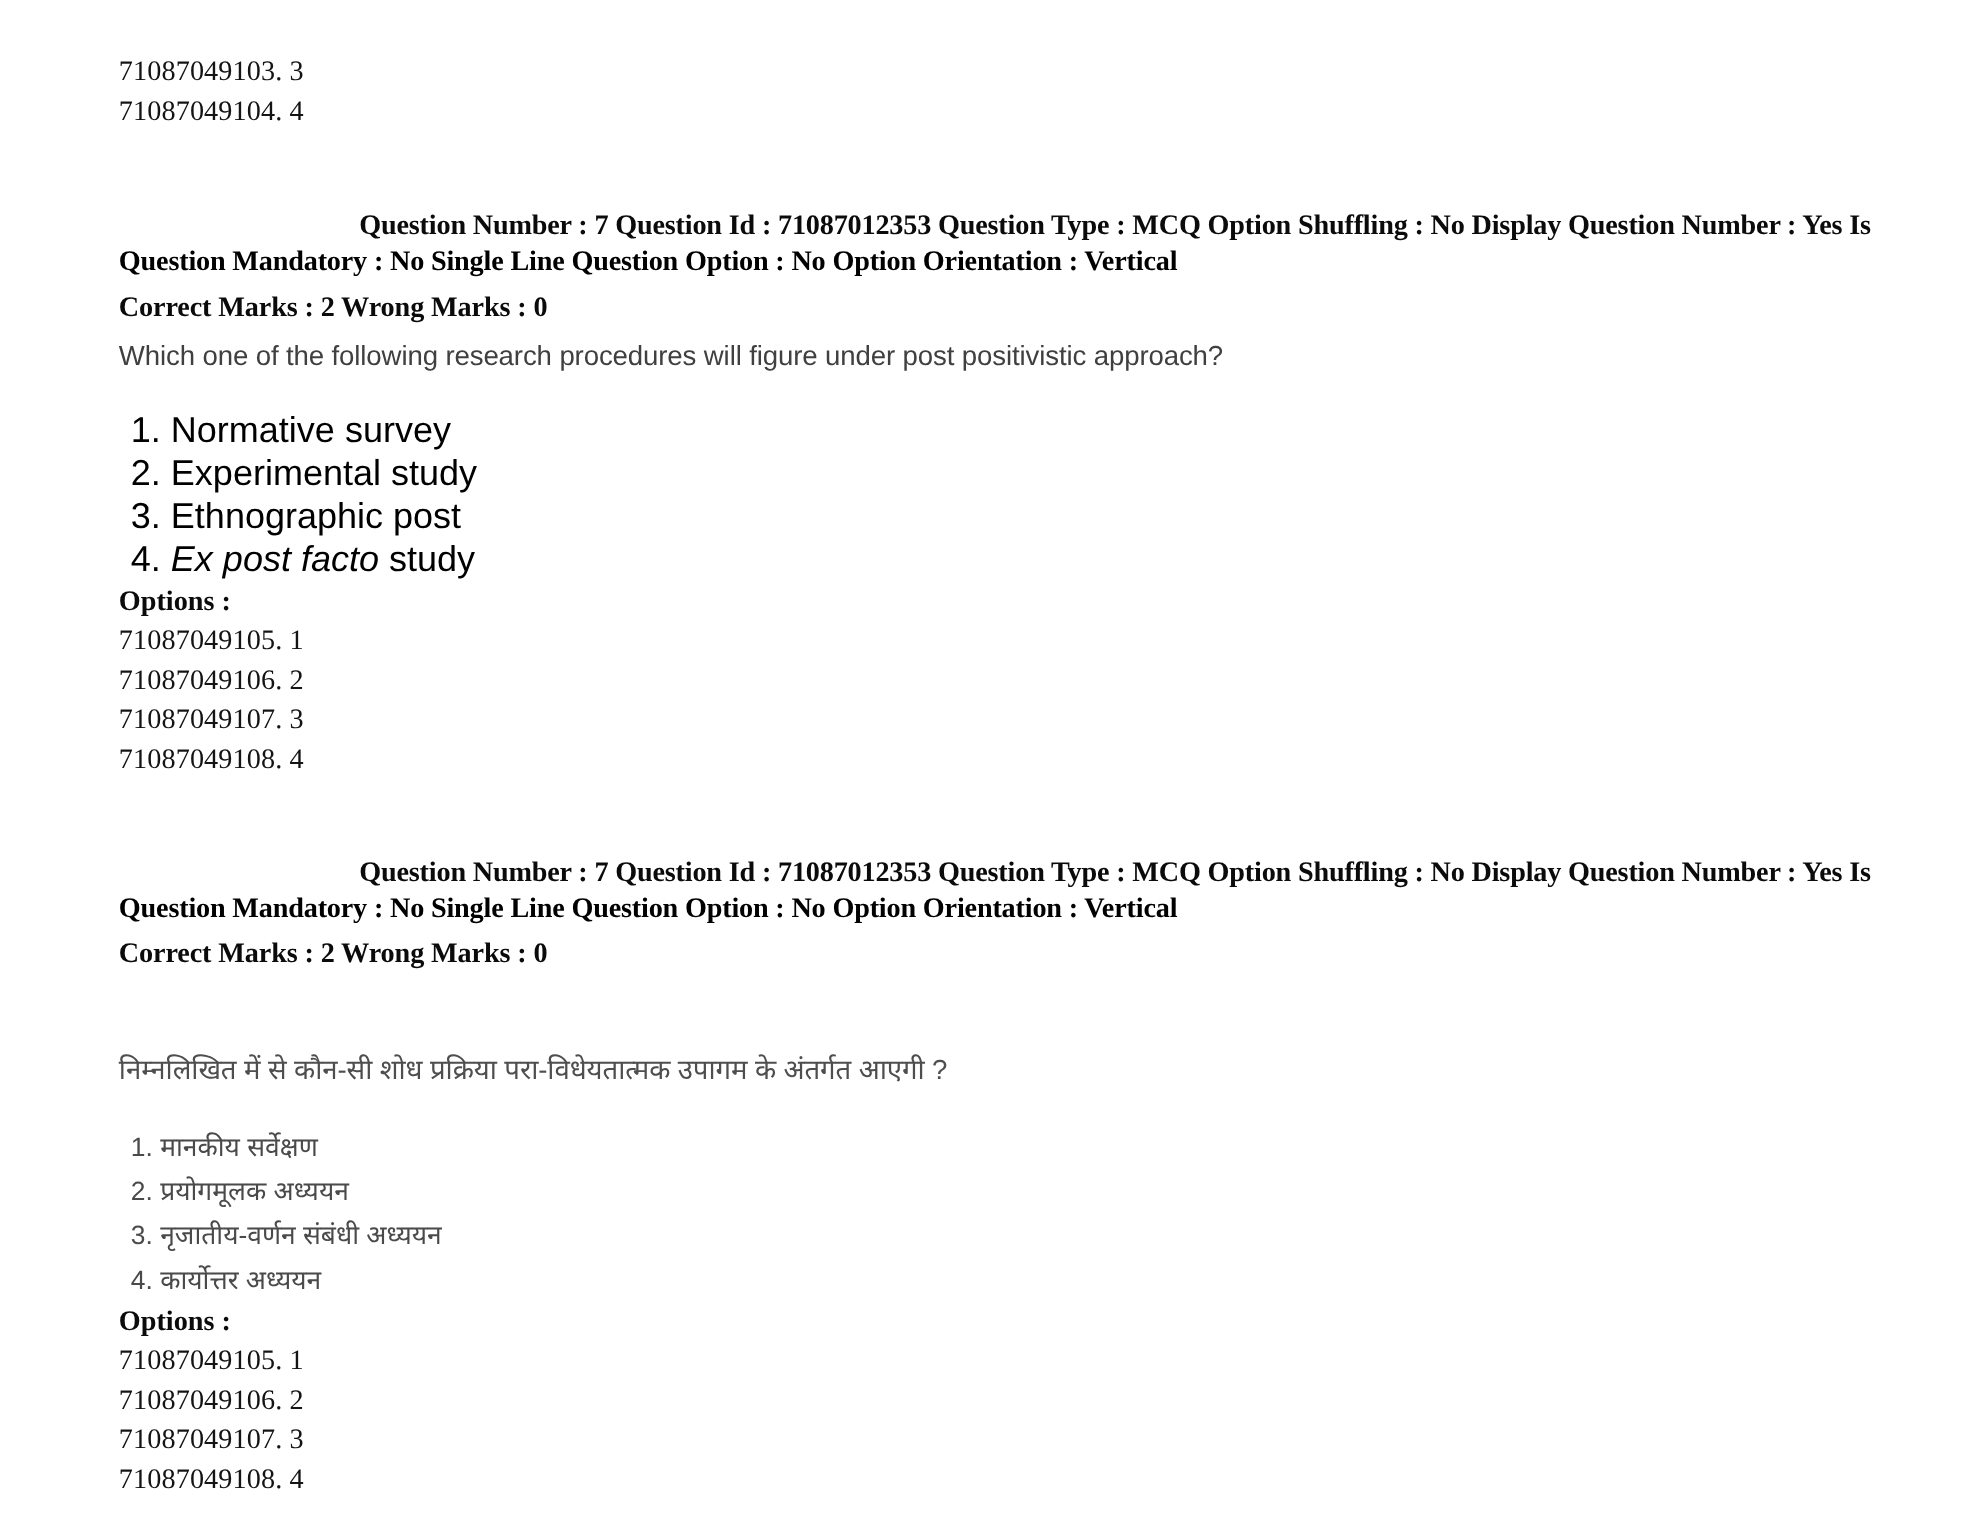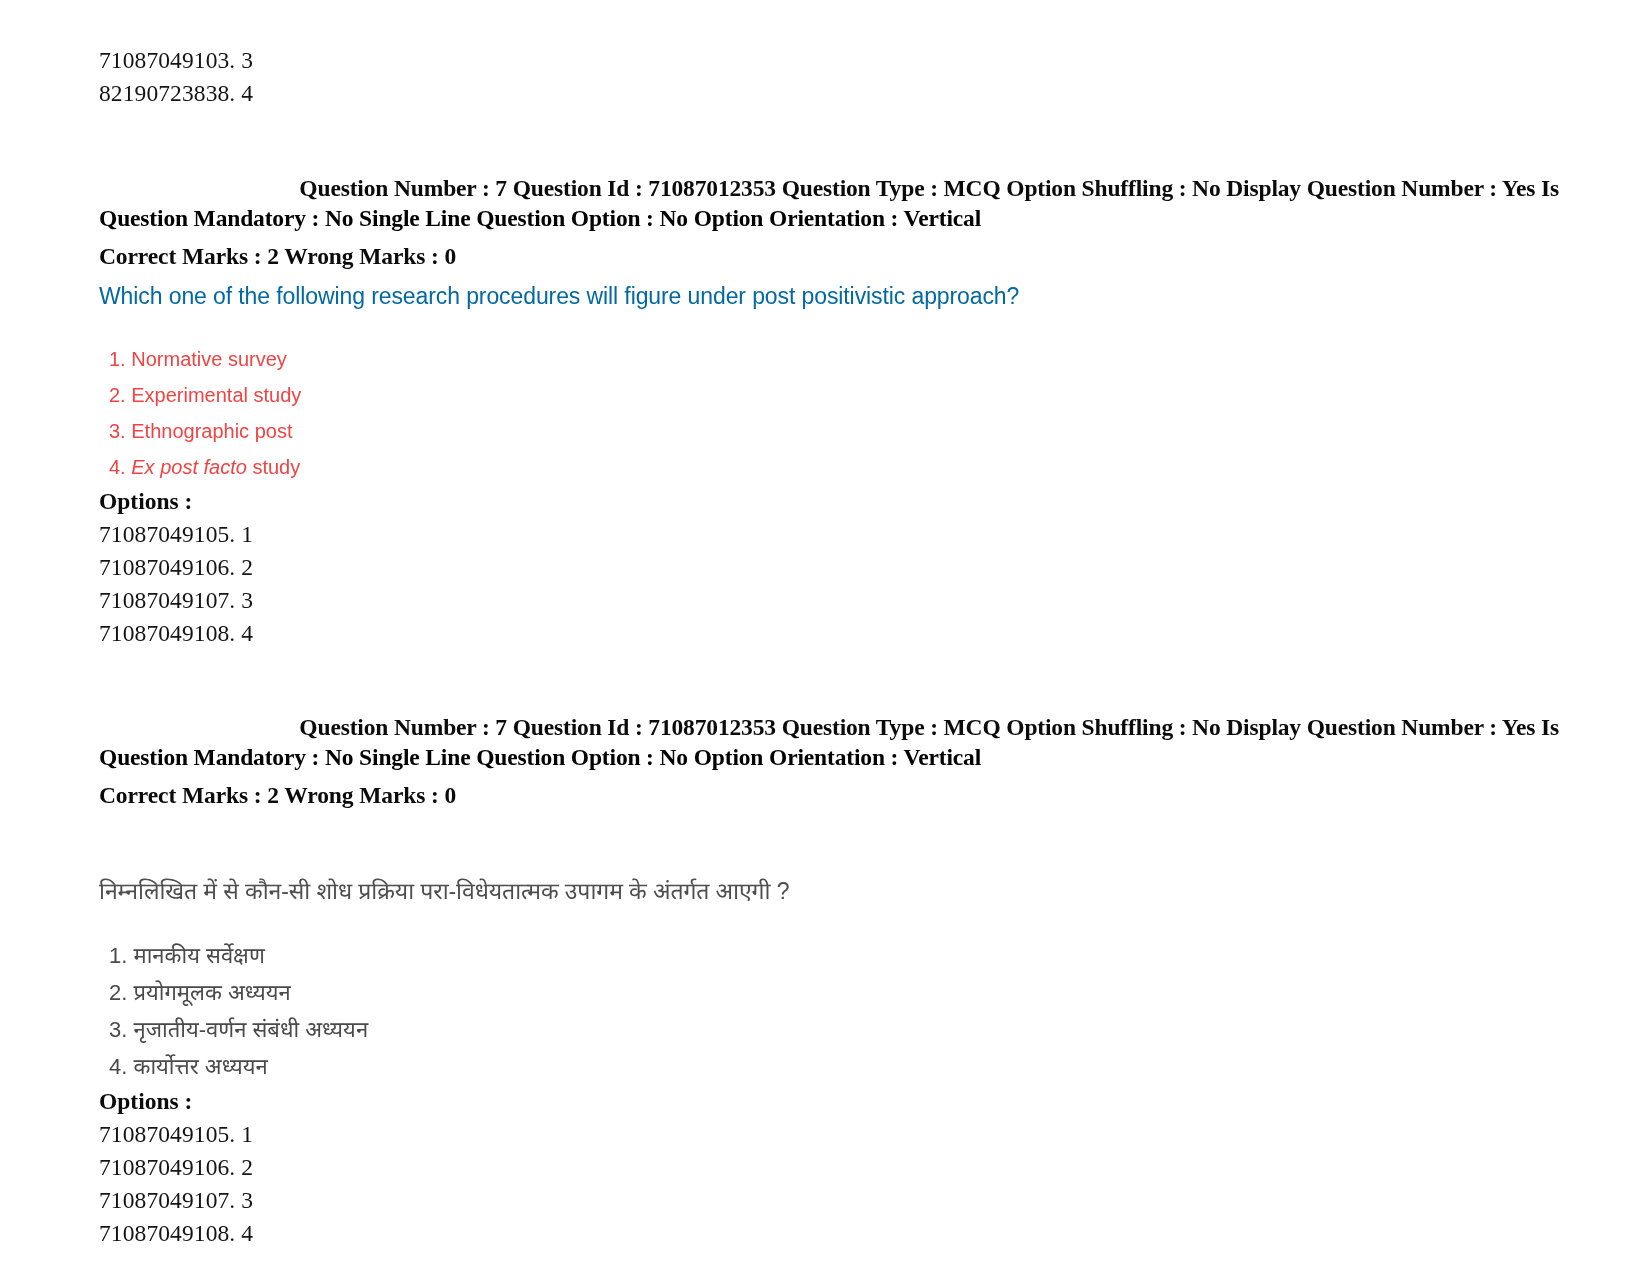--- a/index.html
+++ b/index.html
@@ -76,36 +76,36 @@
 
   
   .scan {
     font-family: "Liberation Sans", "DejaVu Sans", sans-serif;
     color: #575757;
     font-weight: 400;
   }
   .q-text {
     font-size: 23px;
     line-height: 30px;
-    color: #0369a1;
+    color: #404040;
     letter-spacing: -0.1px;
     white-space: nowrap;
   }
   .q-text-hi {
     font-size: 23px;
     line-height: 32px;
     color: #4e4e4e;
     letter-spacing: -0.1px;
     white-space: nowrap;
   }
   .choice {
     font-family: "Liberation Sans", "DejaVu Sans", sans-serif;
-    font-size: 20px;
+    font-size: 30px;
     line-height: 36px;
-    color: #ef4444;
+    color: #000000;
     padding-left: 10px;
     white-space: nowrap;
   }
   .choice-hi {
     font-family: "Liberation Sans", "DejaVu Sans", sans-serif;
     font-size: 22px;
     line-height: 37px;
     color: #4a4a4a;
     padding-left: 10px;
     white-space: nowrap;
@@ -121,21 +121,21 @@
   .gap-between-blocks { height: 62px; }
 </style>
 </head>
 <body>
 
 <div class="page">
   <div class="content">
 
     <div>
       <div class="optid">71087049103. 3</div>
-      <div class="optid">82190723838. 4</div>
+      <div class="optid">71087049104. 4</div>
     </div>
 
     <div class="spacer-lg"></div>
 
     <div class="block">
       <div class="meta">Question Number : 7 Question Id : 71087012353 Question Type : MCQ Option Shuffling : No Display Question Number : Yes Is</div>
       <div class="meta-line2">Question Mandatory : No Single Line Question Option : No Option Orientation : Vertical</div>
       <div class="marks">Correct Marks : 2 Wrong Marks : 0</div>
 
       <div class="spacer-xs"></div>

